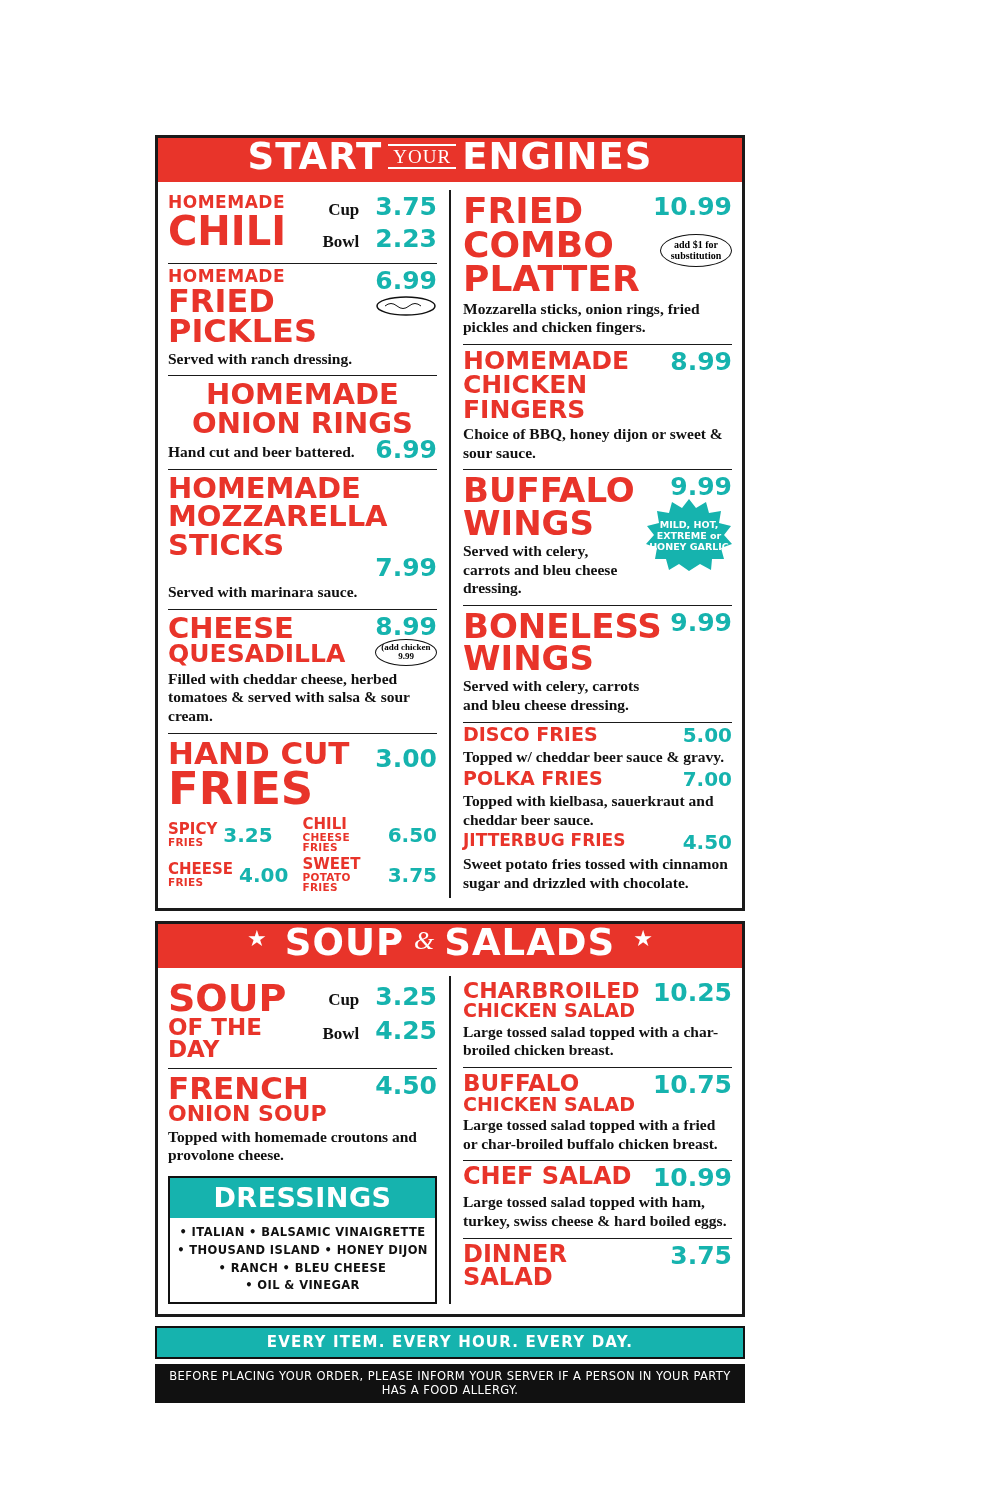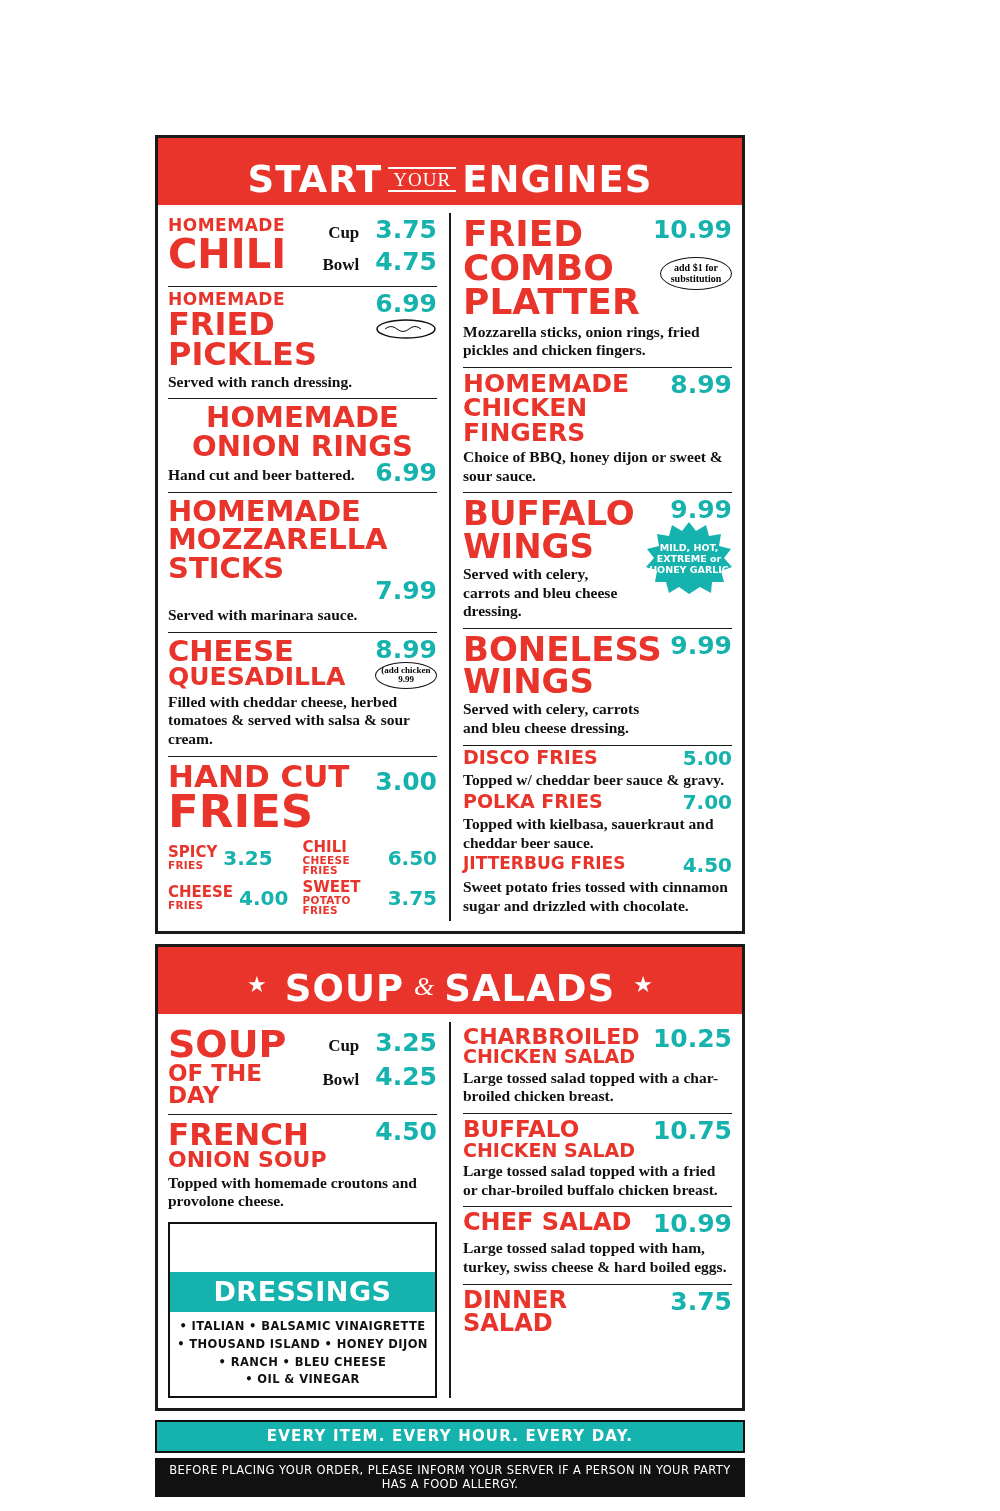--- a/index.html
+++ b/index.html
@@ -5,21 +5,21 @@
   html,body{margin:0;padding:0;background:#ffffff;}
   body{width:1000px;height:1511px;font-family:"Liberation Serif",serif;}
   .page{position:relative;width:1000px;height:1511px;background:#fff;}
 
   .menu{position:absolute;left:155px;top:135px;width:590px;}
 
   .panel{border:3px solid #1a1a1a;background:#fff;padding:0;}
   .panel + .panel{margin-top:10px;}
 
   
-  .banner{background:#e8342a;color:#fff;text-align:center;padding:23px 0 7px;}
+  .banner{background:#e8342a;color:#fff;text-align:center;padding:0 0 7px;}
   .banner-txt{font-family:"DejaVu Sans",sans-serif;font-weight:bold;font-size:37px;letter-spacing:1px;
     display:inline-block;line-height:1;}
   .banner-sub{font-family:"Liberation Serif",serif;font-size:19px;vertical-align:6px;
      border-top:2px solid #fff;border-bottom:2px solid #fff;padding:0 5px;margin:0 6px;letter-spacing:1px;}
   .star{color:#fff;font-size:22px;vertical-align:9px;margin:0 18px;}
   .amp{font-family:"Liberation Serif",serif;font-size:26px;vertical-align:6px;margin:0 10px;font-style:italic;}
 
   
   .cols{display:flex;padding:8px 10px 10px 10px;}
   .col{flex:1;}
@@ -62,21 +62,21 @@
   .fgrid-cell .lbl{color:#e8342a;font-family:"DejaVu Sans",sans-serif;font-weight:bold;font-size:15px;line-height:1;}
   .fgrid-cell .lbl small{display:block;font-size:10.5px;letter-spacing:.3px;}
 
   .sub-item{padding:2px 0 1px;}
   .sub-name{color:#e8342a;font-family:"DejaVu Sans",sans-serif;font-weight:bold;font-size:19px;line-height:1;}
   .sub-name.small{font-size:17px;}
 
   
   .dressbox{border:2px solid #111;margin:8px 0 0;padding:0 0 7px;}
   .dresshead{background:#16b3ae;color:#fff;text-align:center;font-family:"DejaVu Sans",sans-serif;
-    font-weight:bold;font-size:27px;padding:4px 8px 5px;letter-spacing:.5px;margin-top:48px;}
+    font-weight:bold;font-size:27px;padding:4px 8px 5px;letter-spacing:.5px;}
   .dresslist{font-family:"DejaVu Sans",sans-serif;font-weight:bold;font-size:11.5px;color:#111;
     text-align:center;line-height:1.55;padding-top:6px;letter-spacing:.4px;}
 
   .footer-teal{background:#16b3ae;color:#fff;text-align:center;font-family:"DejaVu Sans",sans-serif;
     font-weight:bold;font-size:15px;letter-spacing:1.2px;padding:5px 0 6px;margin-top:9px;
     border:2px solid #111;}
   .footer-black{background:#111;color:#fff;text-align:center;font-family:"DejaVu Sans",sans-serif;
     font-size:11.5px;letter-spacing:.4px;padding:5px 0 6px;margin-top:5px;}
 
   .flexgap{display:flex;align-items:flex-start;justify-content:space-between;gap:8px;}
@@ -103,21 +103,21 @@
               <div class="kicker">HOMEMADE</div>
               <div class="name xl">CHILI</div>
             </div>
             <div class="rightcol" style="padding-bottom:4px;">
               <div class="cuprow">
                 <span class="cuplabel">Cup</span>
                 <span class="price">3.75</span>
               </div>
               <div class="cuprow" style="margin-top:6px;">
                 <span class="cuplabel">Bowl</span>
-                <span class="price">4.75</span>
+                <span class="price">2.23</span>
               </div>
             </div>
           </div>
         </div>
         <div class="rule"></div>
 
         <div class="item">
           <div class="flexgap">
             <div>
               <div class="kicker">HOMEMADE</div>

